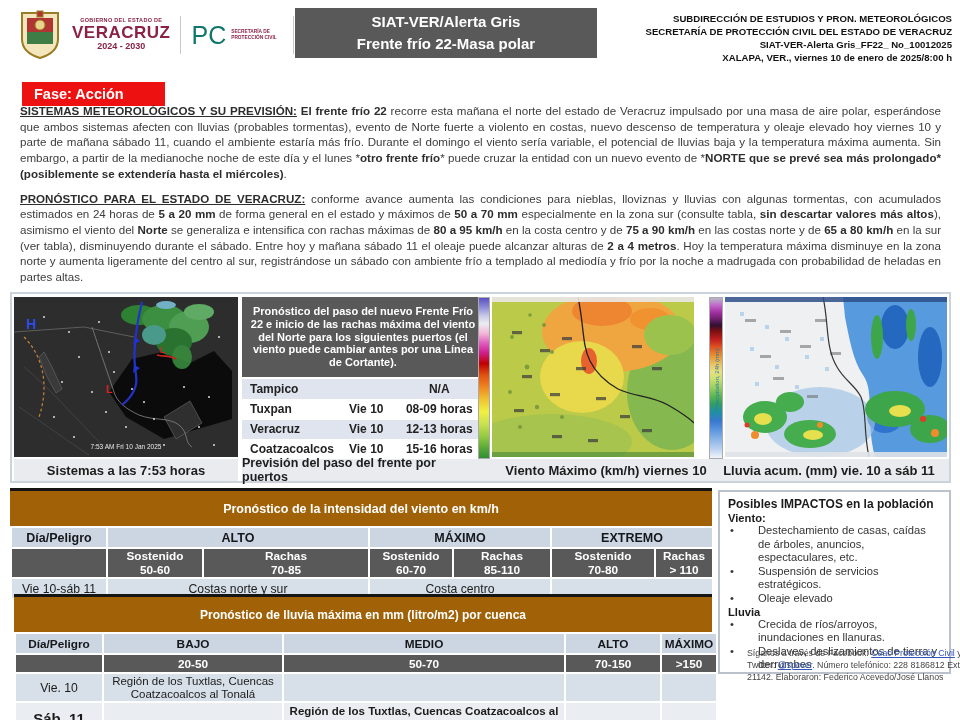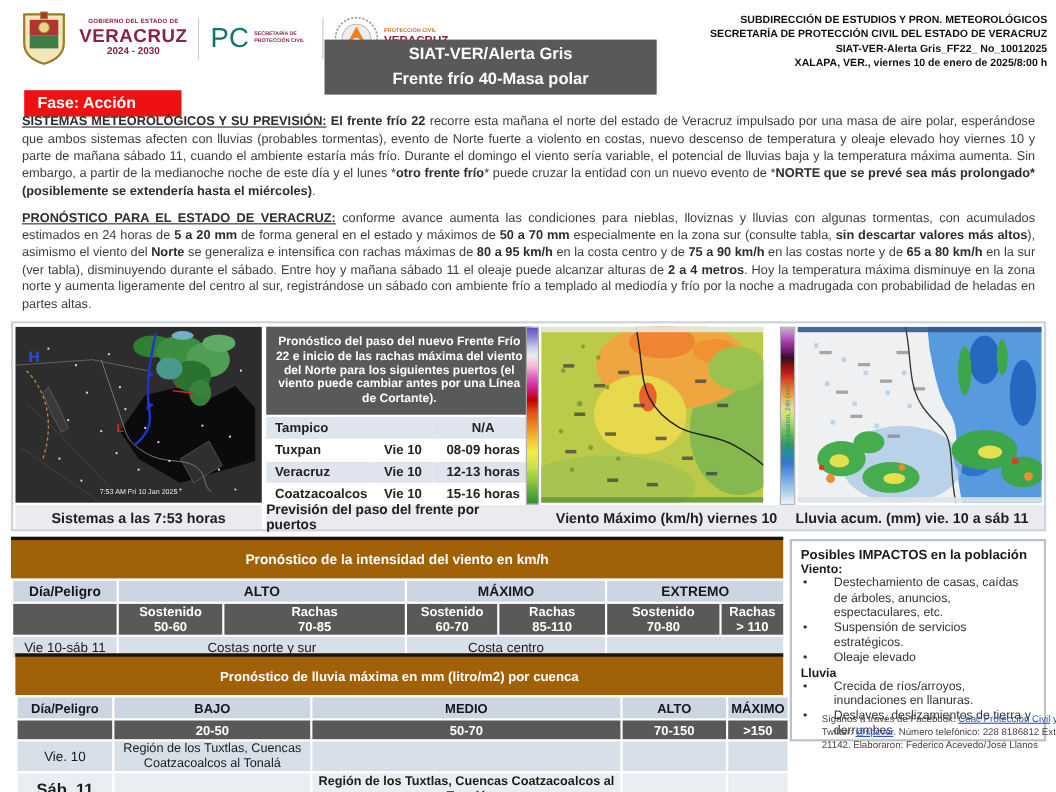--- a/index.html
+++ b/index.html
@@ -17,21 +17,21 @@
   .pc-wrap { display:flex; align-items:center; gap:5px; }
   .pc-abbr { font-size:25px; font-weight:normal; color:#0f766e; }
   .pc-small { font-size:4.8px; font-weight:bold; color:#8b2144; width:52px; line-height:1.25; }
   .emblem-wrap { display:flex; align-items:center; gap:5px; }
   .emblem-text { line-height:1.1; }
   .emblem-top { font-size:5px; font-weight:bold; color:#c5762a; }
   .emblem-name { font-size:10.5px; font-weight:bold; color:#8b2144; }
 
   .title-box { position:absolute; left:295px; top:8px; width:302px; height:50px; background:#595959;
                color:#fff; font-weight:bold; font-size:15px; text-align:center; display:flex;
-               flex-direction:column; justify-content:center; line-height:1.5;margin-top:28px; }
+               flex-direction:column; justify-content:center; line-height:1.5; }
   .header-right { position:absolute; left:600px; top:12px; width:352px; text-align:right;
                   font-size:9.6px; font-weight:bold; color:#111; line-height:13px; }
 
   
   .phase-badge { position:absolute; left:22px; top:82px; width:143px; height:24px; background:#ee1111;
                  color:#fff; font-weight:bold; font-size:14.5px; display:flex; align-items:center; padding-left:12px; }
 
   
   .paragraphs { position:absolute; left:20px; top:103px; width:921px; font-size:11.6px;
                 line-height:15.7px; text-align:justify; color:#3c3c3c; }
@@ -132,21 +132,21 @@
       </svg>
       <div class="emblem-text">
         <div class="emblem-top">PROTECCIÓN CIVIL</div>
         <div class="emblem-name">VERACRUZ</div>
       </div>
     </div>
   </div>
 
   <div class="title-box">
     <div>SIAT-VER/Alerta Gris</div>
-    <div>Frente frío 40-Masa polar</div>
+    <div>Frente frío 22-Masa polar</div>
   </div>
 
   <div class="header-right">
     <div>SUBDIRECCIÓN DE ESTUDIOS Y PRON. METEOROLÓGICOS</div>
     <div>SECRETARÍA DE PROTECCIÓN CIVIL DEL ESTADO DE VERACRUZ</div>
     <div>SIAT-VER-Alerta Gris_FF22_ No_10012025</div>
     <div>XALAPA, VER., viernes 10 de enero de 2025/8:00 h</div>
   </div>
 
   <div class="phase-badge">Fase: Acción</div>

